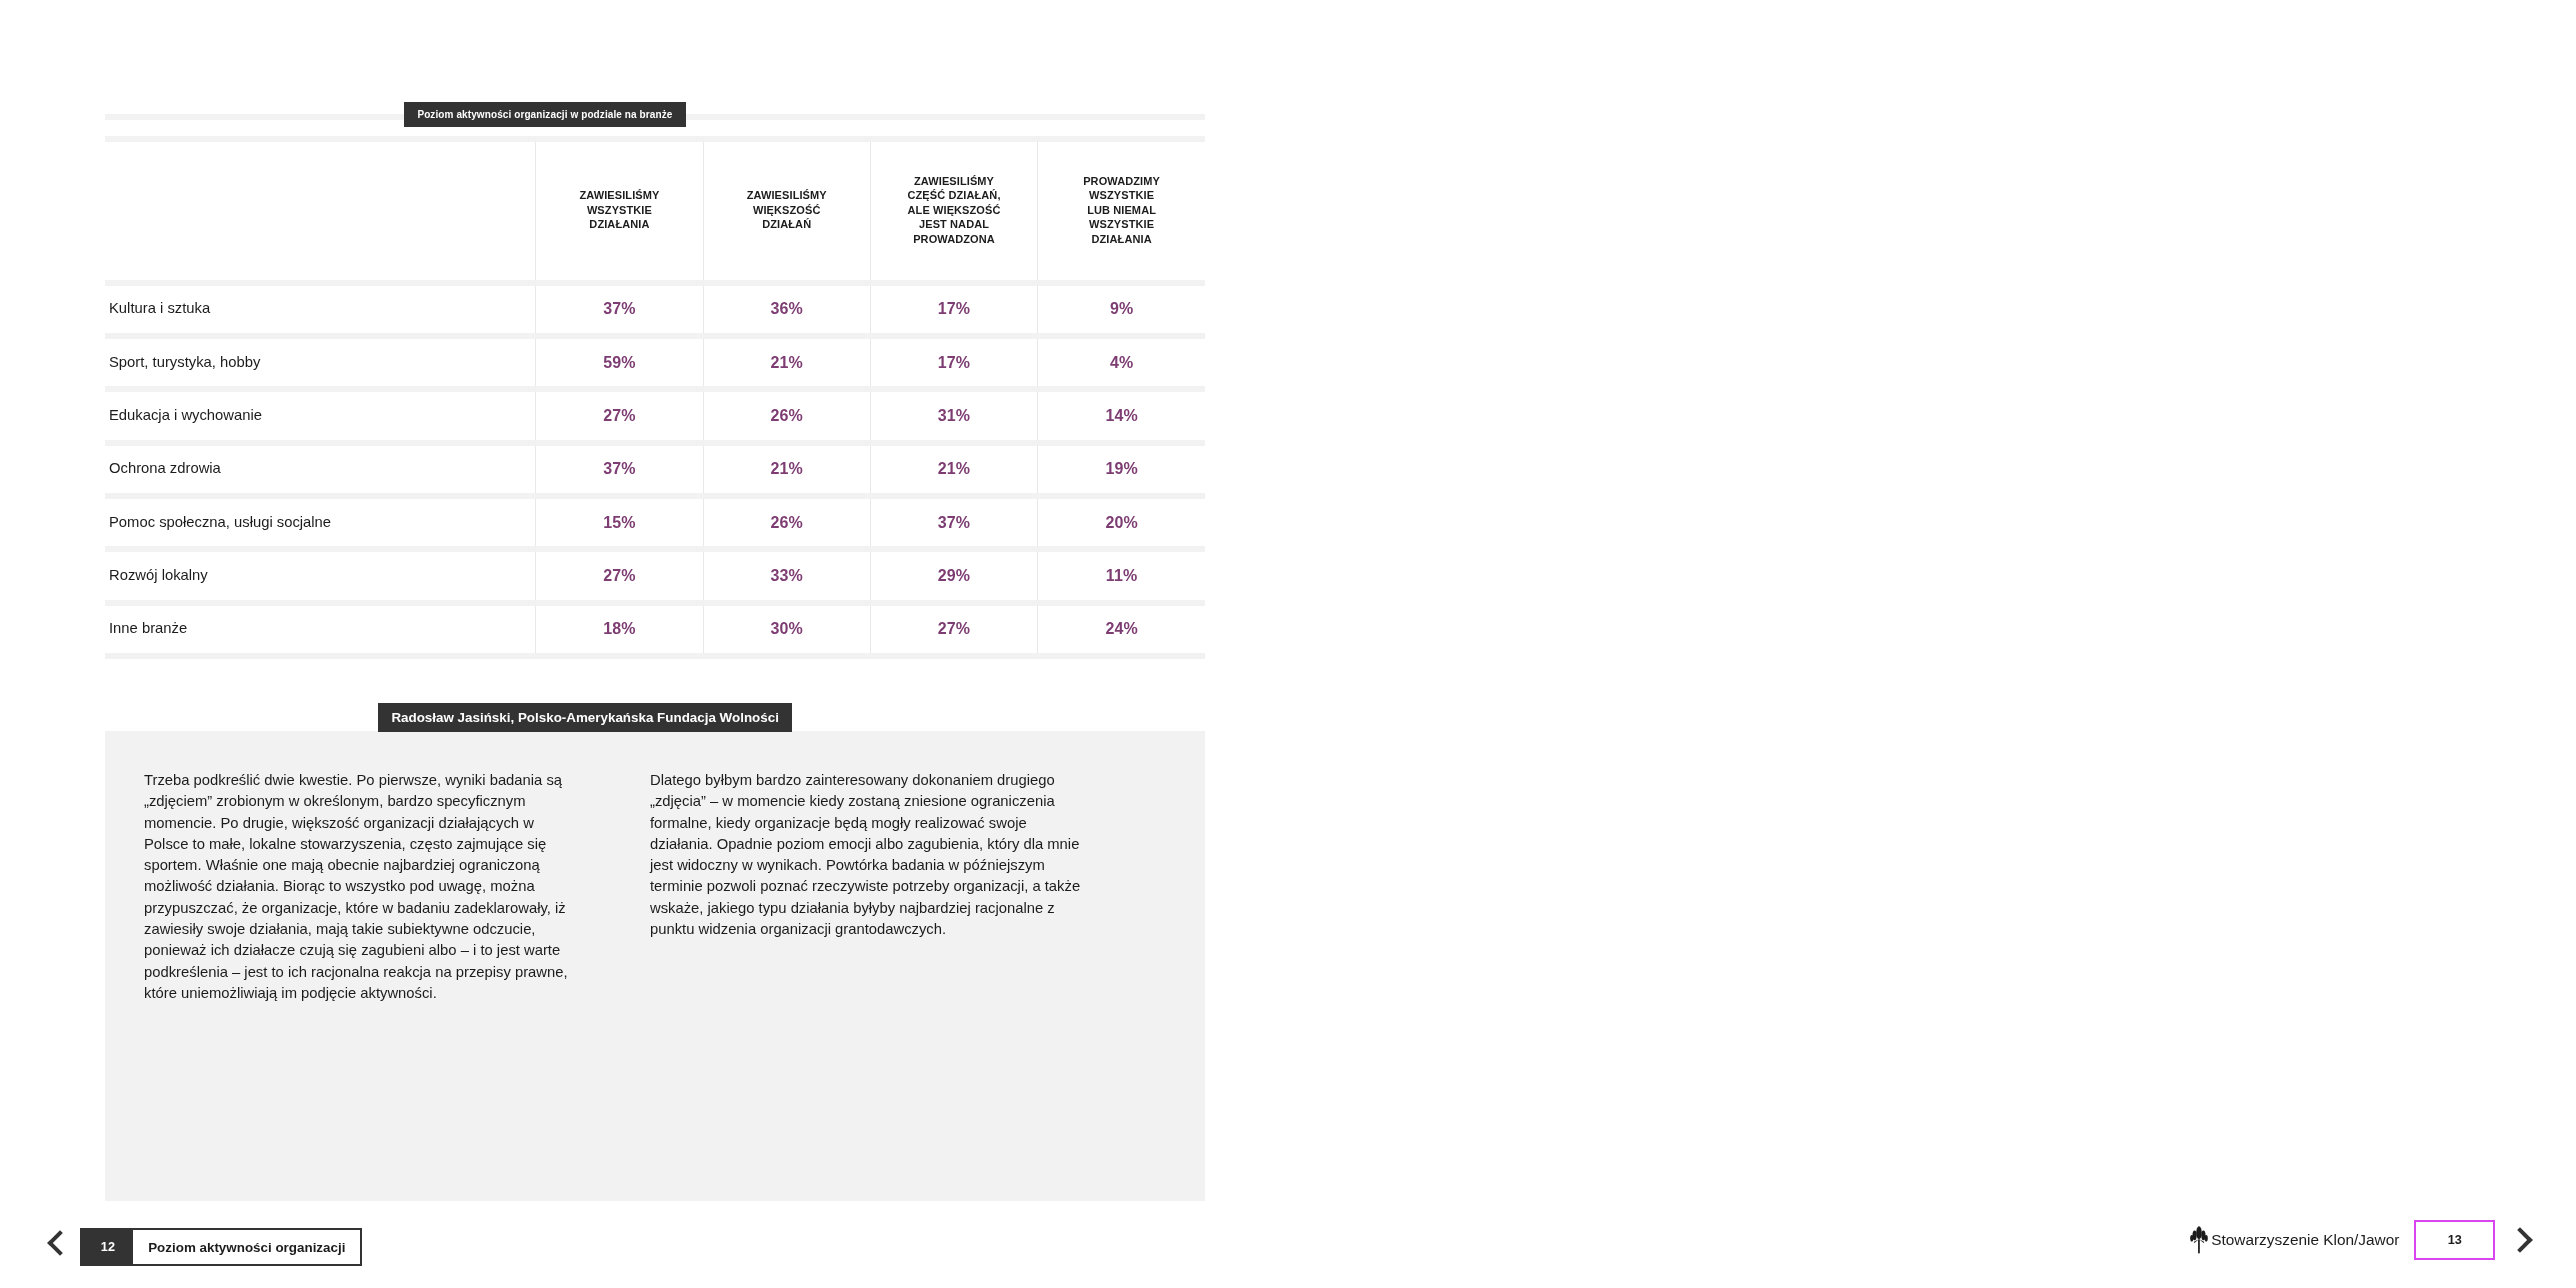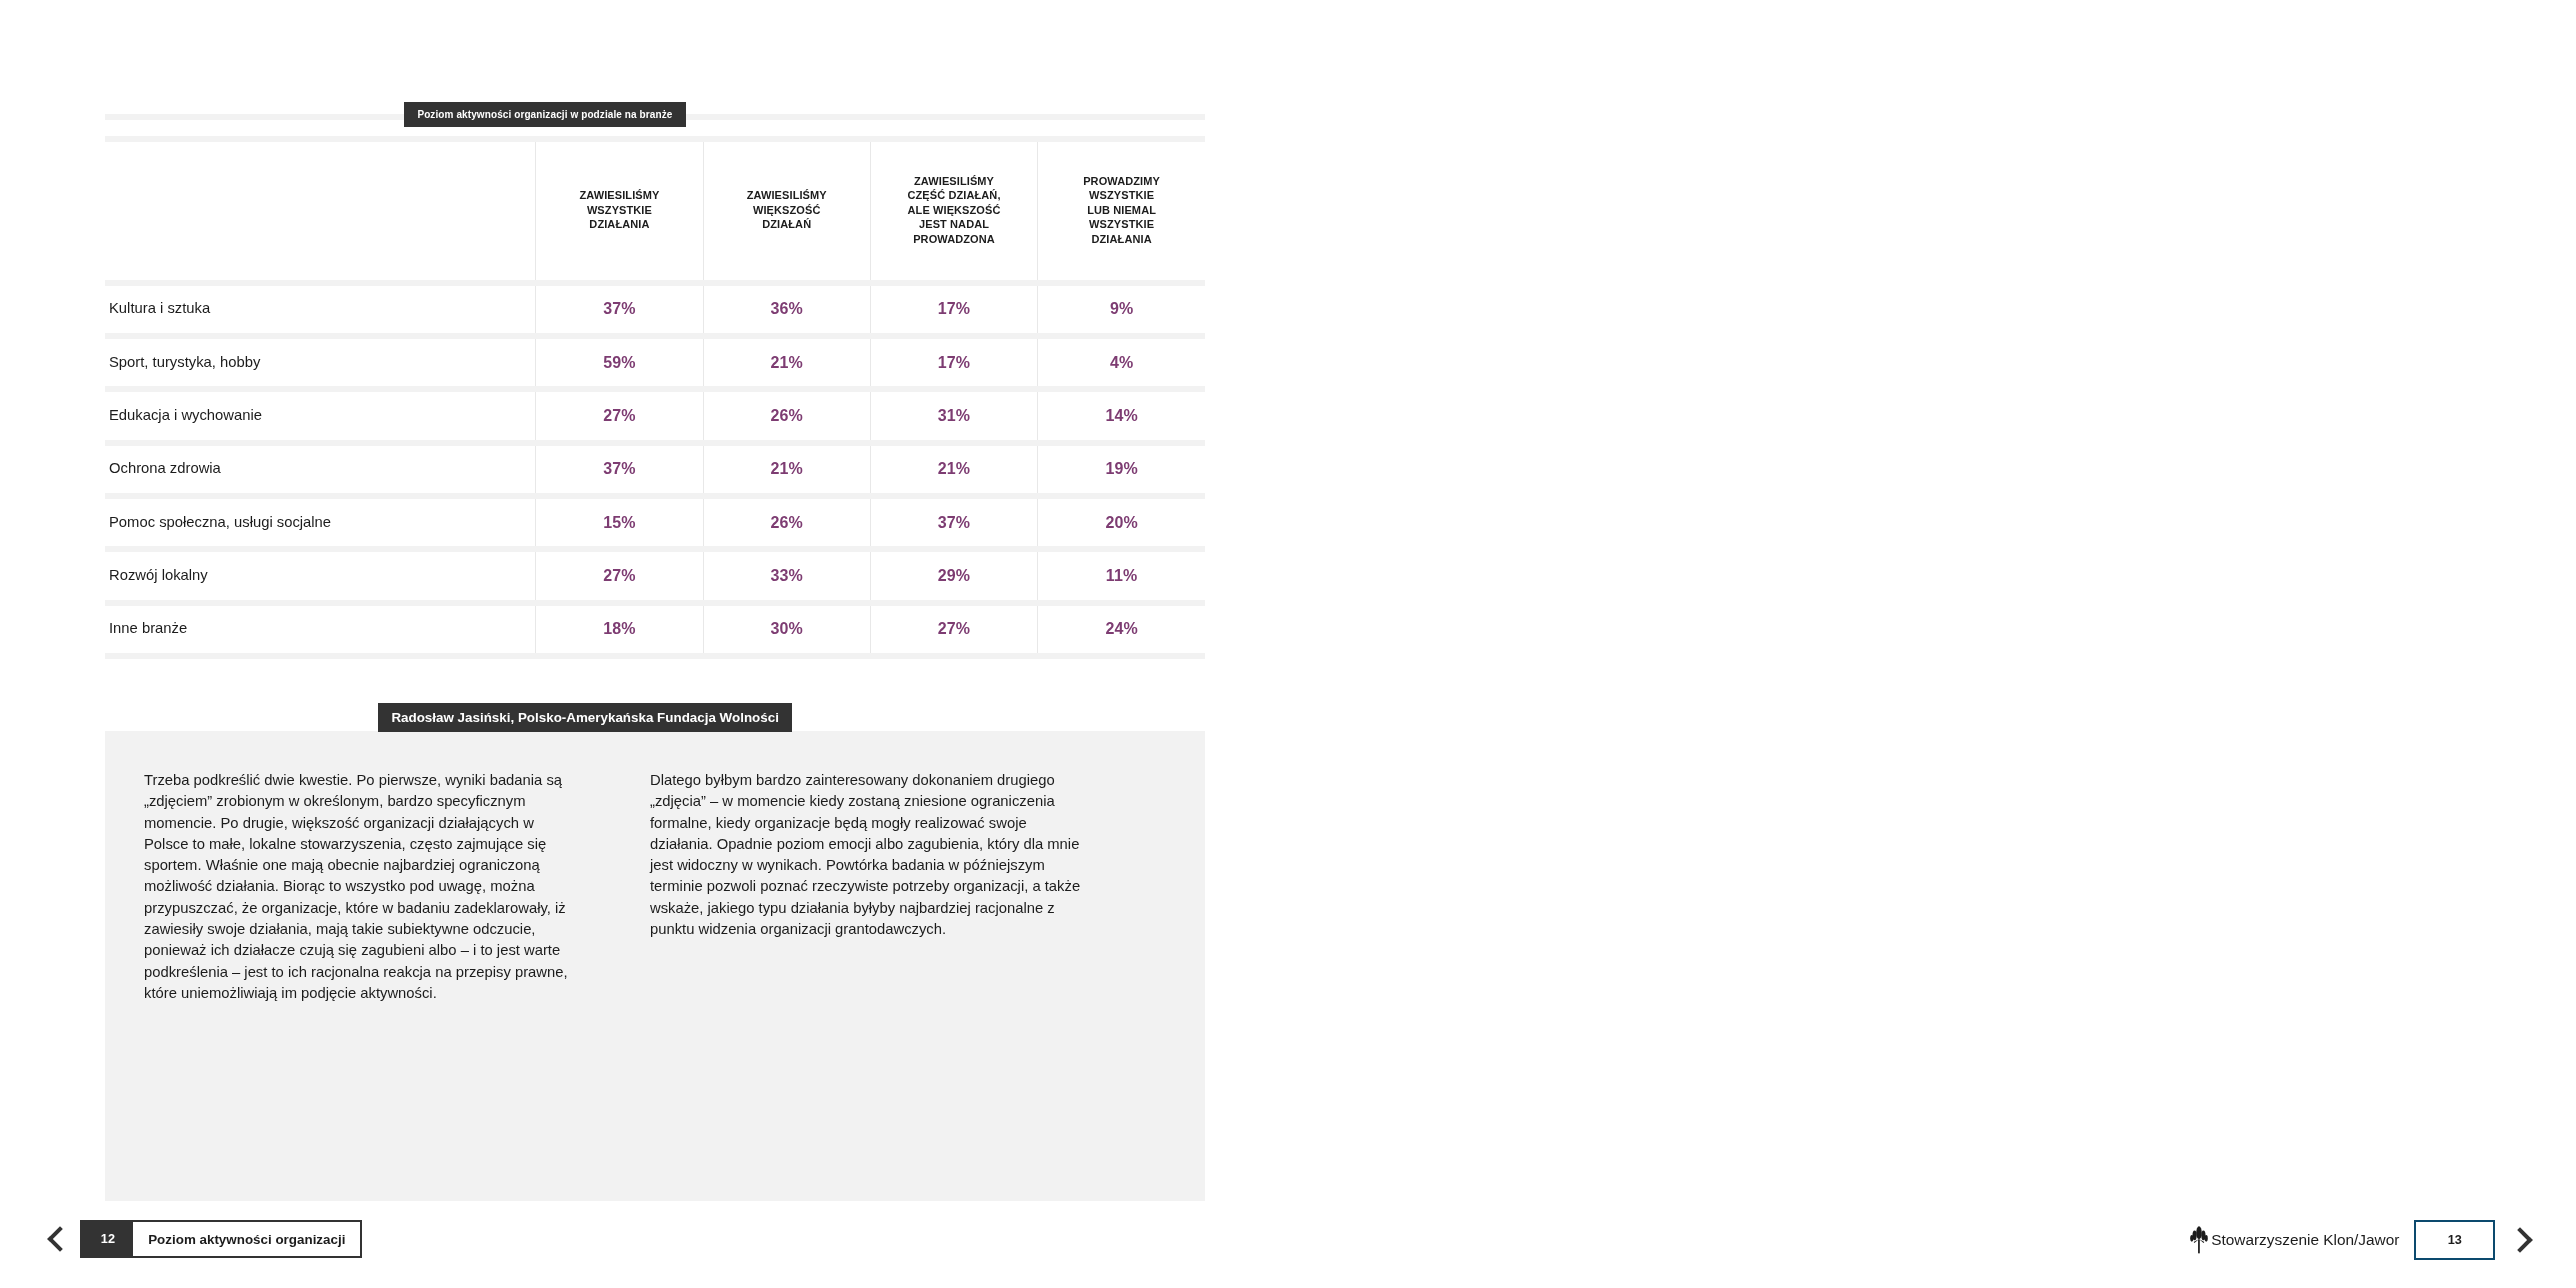--- a/index.html
+++ b/index.html
@@ -200,20 +200,21 @@
     border-bottom: 4.7px solid #333333;
     border-right: 4.7px solid #333333;
     transform: rotate(-45deg);
   }
 
   .breadcrumb {
     display: flex;
     align-items: stretch;
     height: 38px;
     border: 2px solid #333333;
+    margin-top: 8px;
   }
   .breadcrumb .bc-num {
     background: #333333;
     color: #ffffff;
     font-size: 12.7px;
     font-weight: bold;
     display: flex;
     align-items: center;
     justify-content: center;
     width: 51px;
@@ -246,21 +247,21 @@
     color: #1c1c1c;
     white-space: nowrap;
   }
   .tree-icon {
     width: 20px;
     height: 28px;
     flex: 0 0 auto;
   }
 
   .page-box {
-    border: 2px solid #0c4a6e;
+    border: 2px solid #d946ef;
     background: #ffffff;
     min-width: 81px;
     height: 40px;
     display: flex;
     align-items: center;
     justify-content: center;
     font-size: 12.7px;
     font-weight: bold;
     color: #1c1c1c;
   }

